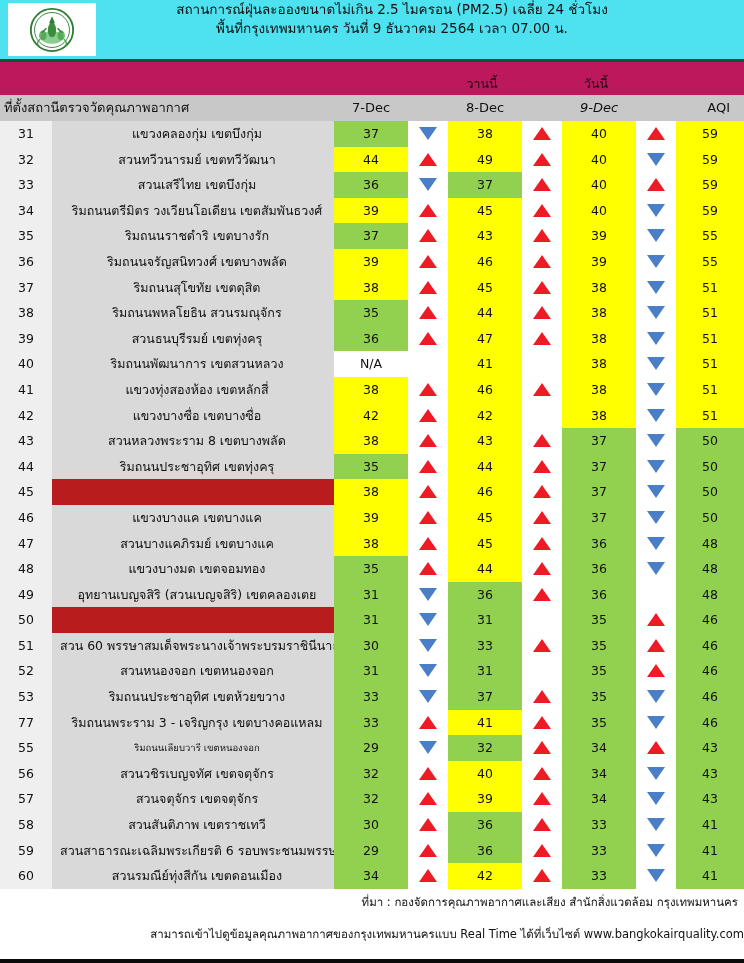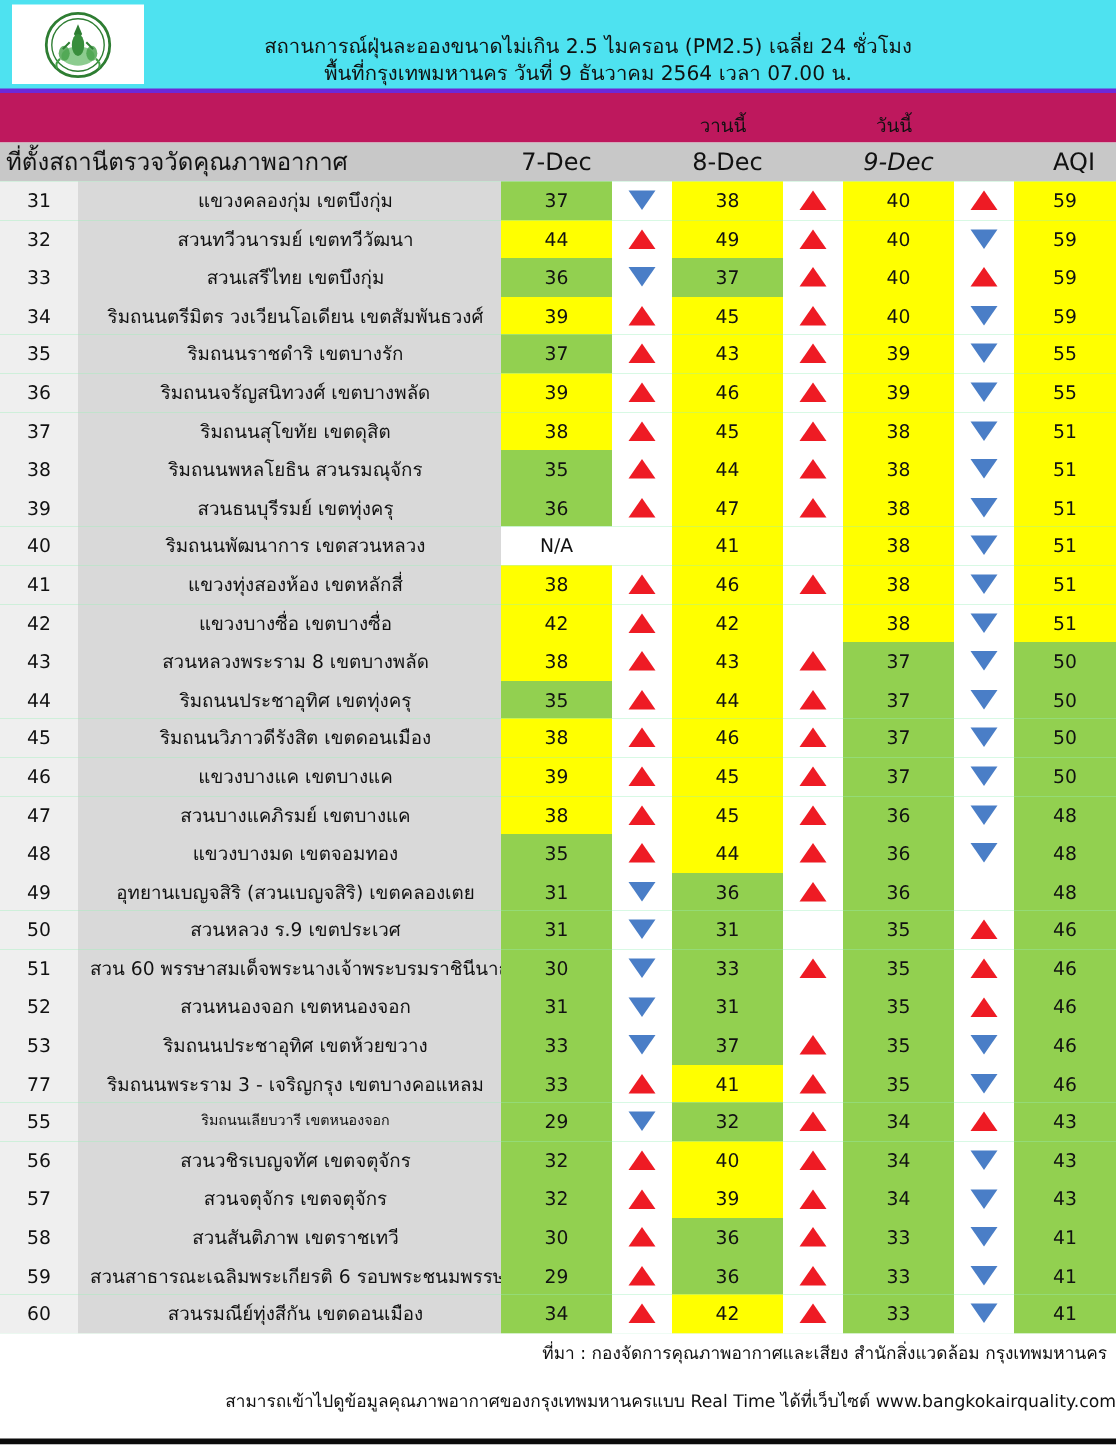--- a/index.html
+++ b/index.html
@@ -14,23 +14,23 @@
     position: relative;
     width: 744px; height: 963px;
     background: #ffffff;
   }
 
   
   .banner {
     position: relative;
     height: 62px;
     background: #4ee2f0;
-    border-bottom: 3px solid #6d28d9;
+    border-bottom: 3px solid #14532d;
     display: flex;
-    align-items: flex-end;
+    align-items: flex-start;
   }
   .logo-box {
     position: absolute;
     left: 8px; top: 3px;
     width: 88px; height: 53px;
     background: #ffffff;
     display: flex; align-items: center; justify-content: center;
   }
   .logo-box svg { display:block; }
   .banner-text {
@@ -69,38 +69,38 @@
   
   .hdrrow {
     position: relative;
     height: 26px;
     background: #c8c8c8;
   }
   .hdrrow .h {
     position: absolute;
     top: 0; height: 40px;
     line-height: 26px;
-    font-size: 16px;
+    font-size: 13px;
     color: #111;
   }
   .h-name { left: 4px;   width: 330px; text-align: left; }
   .h-d1   { left: 334px; width: 74px;  text-align: center; }
   .h-d2   { left: 448px; width: 74px;  text-align: center; }
   .h-d3   { left: 562px; width: 74px;  text-align: center; font-style: italic; }
   .h-aqi  { left: 660px; width: 80px;  text-align: right; padding-right: 10px; }
 
   
   .tbody {
     position: relative;
     background: #efefef;
   }
   .row {
     position: relative;
     height: 25.6px;
-    background: #86efac;
+    background: #b91c1c;
   }
   .c {
     position: absolute;
     top: 0; height: 25.6px;
     line-height: 25.6px;
     font-size: 12.5px;
     color: #111;
   }
   .c-num  { left: 0px;   width: 52px;  text-align: center; background: #efefef; }
   .c-name { left: 52px;  width: 282px; text-align: center; padding-left: 8px;
@@ -350,21 +350,20 @@
         <div class="c c-v1 bg-green">35</div>
         <div class="c c-a1"><span class="arrow arrow-up"></span></div>
         <div class="c c-v2 bg-yellow">44</div>
         <div class="c c-a2"><span class="arrow arrow-up"></span></div>
         <div class="c c-v3 bg-green">37</div>
         <div class="c c-a3"><span class="arrow arrow-down"></span></div>
         <div class="c c-aqi bg-green">50</div>
       </div>
       <div class="row">
         <div class="c c-num">45</div>
-        <div class="c c-name">ริมถนนวิภาวดีรังสิต เขตดอนเมือง</div>
         <div class="c c-v1 bg-yellow">38</div>
         <div class="c c-a1"><span class="arrow arrow-up"></span></div>
         <div class="c c-v2 bg-yellow">46</div>
         <div class="c c-a2"><span class="arrow arrow-up"></span></div>
         <div class="c c-v3 bg-green">37</div>
         <div class="c c-a3"><span class="arrow arrow-down"></span></div>
         <div class="c c-aqi bg-green">50</div>
       </div>
       <div class="row">
         <div class="c c-num">46</div>
@@ -405,21 +404,20 @@
         <div class="c c-v1 bg-green">31</div>
         <div class="c c-a1"><span class="arrow arrow-down"></span></div>
         <div class="c c-v2 bg-green">36</div>
         <div class="c c-a2"><span class="arrow arrow-up"></span></div>
         <div class="c c-v3 bg-green">36</div>
         <div class="c c-a3"></div>
         <div class="c c-aqi bg-green">48</div>
       </div>
       <div class="row">
         <div class="c c-num">50</div>
-        <div class="c c-name">สวนหลวง ร.9 เขตประเวศ</div>
         <div class="c c-v1 bg-green">31</div>
         <div class="c c-a1"><span class="arrow arrow-down"></span></div>
         <div class="c c-v2 bg-green">31</div>
         <div class="c c-a2"></div>
         <div class="c c-v3 bg-green">35</div>
         <div class="c c-a3"><span class="arrow arrow-up"></span></div>
         <div class="c c-aqi bg-green">46</div>
       </div>
       <div class="row">
         <div class="c c-num">51</div>

